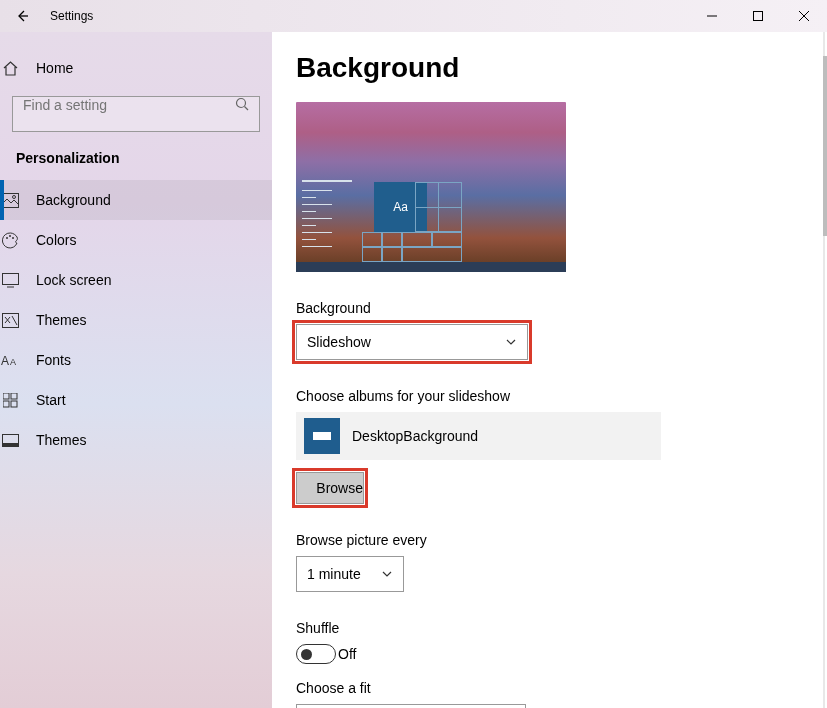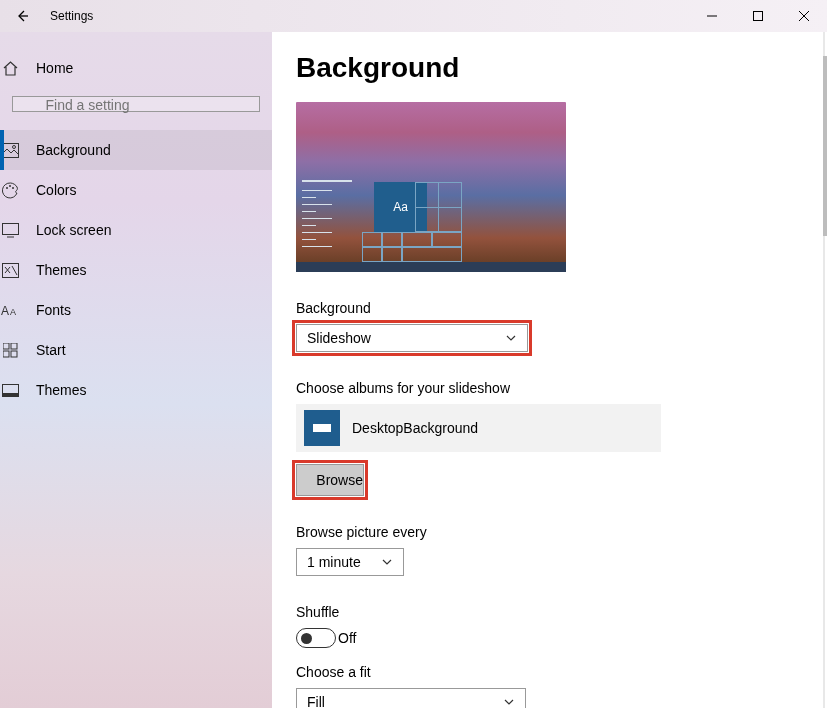--- a/index.html
+++ b/index.html
@@ -8,42 +8,42 @@
 .titlebar { height: 32px; display: flex; align-items: center; background: linear-gradient(to right, #e8e0e8, #f5f0f5); position: relative; }
 .titlebar .back { width: 44px; height: 32px; display:flex; align-items:center; justify-content:center; }
 .titlebar .title { font-size: 12px; color: #000; margin-left: 6px; }
 .wincontrols { position: absolute; right: 0; top: 0; display: flex; }
 .wincontrols .btn { width: 46px; height: 32px; display:flex; align-items:center; justify-content:center; }
 
 .app { display: flex; height: calc(708px - 32px); }
 .sidebar { width: 272px; background: linear-gradient(180deg, #e6dbe9 0%, #e4d6e9 25%, #dbe0f0 55%, #e6d8e0 80%, #e3cdd6 100%); padding-top: 16px; }
 .sidebar .row { display:flex; align-items:center; height:40px; padding-left:0; font-size:14px; color:#000; cursor: default; }
 .sidebar .row .icon { width: 20px; height:20px; margin-right:16px; display:flex; align-items:center; justify-content:center; }
-.sidebar .search { margin: 8px 12px 18px 12px; height: 16px; border:1px solid #999; background: rgba(255,255,255,0.25); display:flex; align-items:center; padding: 0 10px; flex-direction: column; }
+.sidebar .search { margin: 8px 12px 18px 12px; height: 36px; border:1px solid #999; background: rgba(255,255,255,0.25); display:flex; align-items:flex-start; padding: 0 10px; }
 .sidebar .search input { border:none; background:transparent; outline:none; font-size:14px; flex:1; color:#555; }
 .sidebar .section-label { font-size:14px; font-weight:600; padding: 0 16px 14px 16px; }
 .sidebar .active { background: rgba(0,0,0,0.06); position:relative; }
 .sidebar .active::before { content:""; position:absolute; left:0; top:0; bottom:0; width:4px; background:#0063b1; }
 
 .main { flex:1; background:#fff; padding: 20px 24px; position: relative; }
 .main h1 { font-size: 28px; font-weight: 600; margin-bottom: 18px; }
 .preview { width: 270px; height: 170px; background: linear-gradient(180deg, #b66ea3 0%, #ae5f86 18%, #8e6fa6 35%, #5a6ea3 55%, #93523d 80%, #5a381f 100%); position: relative; border-radius:1px; }
 .preview .taskbar-mini { position:absolute; left:0; bottom:0; width:100%; height:10px; background:#2b3d57; }
 .preview .tile-cluster { position:absolute; left:66px; bottom:10px; width:100px; height:80px; }
 .preview .tile-cluster .big { position:absolute; left:12px; top:0; width:53px; height:50px; background:#205e8d; display:flex; align-items:center; justify-content:center; color:#fff; font-size:12px; }
 .preview .tile-cluster .grid { position:absolute; left:0; top:50px; width:100px; height:30px; }
 .preview .tile-cluster .grid .cell { position:absolute; background:transparent; border:1px solid #7aa5c4; }
 .preview .ruler { position:absolute; left:6px; bottom:12px; width:44px; height:80px; }
 .preview .ruler .line { position:absolute; left:0; height:1px; background:#d8e2eb; }
 .preview .ruler .long { width:30px; }
 .preview .ruler .short { width:14px; }
 .preview .ruler .topline { position:absolute; top:0; left:0; width:50px; height:2px; background:#d8e2eb; }
 
 .label { font-size: 14px; color:#000; margin-top: 28px; margin-bottom: 8px; }
-.select-box { height: 28px; border:1px solid #999; display:flex; align-items:center; justify-content:space-between; padding: 0 10px; font-size:14px; background:#fff; }
+.select-box { height: 36px; border:1px solid #999; display:flex; align-items:center; justify-content:space-between; padding: 0 10px; font-size:14px; background:#fff; }
 .select-box.small { width: 108px; }
 .select-box.med { width: 230px; }
 .select-box.wide { width: 232px; }
 .highlight-red { outline: 3px solid #d93a2b; outline-offset: 1px; }
 
 .album-row { width: 365px; height: 48px; background:#f2f2f2; display:flex; align-items:center; padding-left:8px; margin-top:6px; }
 .album-row .folder-icon { width:36px; height:36px; background:#1f5d8e; display:flex; align-items:center; justify-content:center; margin-right:12px; }
 .album-row .folder-icon .inner { width:18px; height:8px; background:#fff; }
 .album-row .name { font-size:14px; }
 
@@ -100,20 +100,21 @@
       </span>
       <span>Home</span>
     </div>
     <div class="search">
       <input placeholder="Find a setting" style="">
       <svg width="14" height="14" viewBox="0 0 14 14">
           <circle cx="6" cy="6" r="4.5" stroke="#666" fill="none" stroke-width="1.2"></circle>
           <path d="M9.5 9.5 L13 13" stroke="#666" stroke-width="1.2"></path>
         </svg>
     </div>
+    <div class="section-label">Personalization</div>
 
     <div class="row active">
       <span class="icon">
           <svg width="17" height="15" viewBox="0 0 17 15">
             <rect x="0.5" y="0.5" width="16" height="14" stroke="#333" fill="none"></rect>
             <path d="M0 11 L5 6 L9 10 L12 7 L17 12" stroke="#333" fill="none"></path>
             <circle cx="12" cy="4" r="1.5" stroke="#333" fill="none"></circle>
           </svg>
         </span>
       <span>Background</span>

